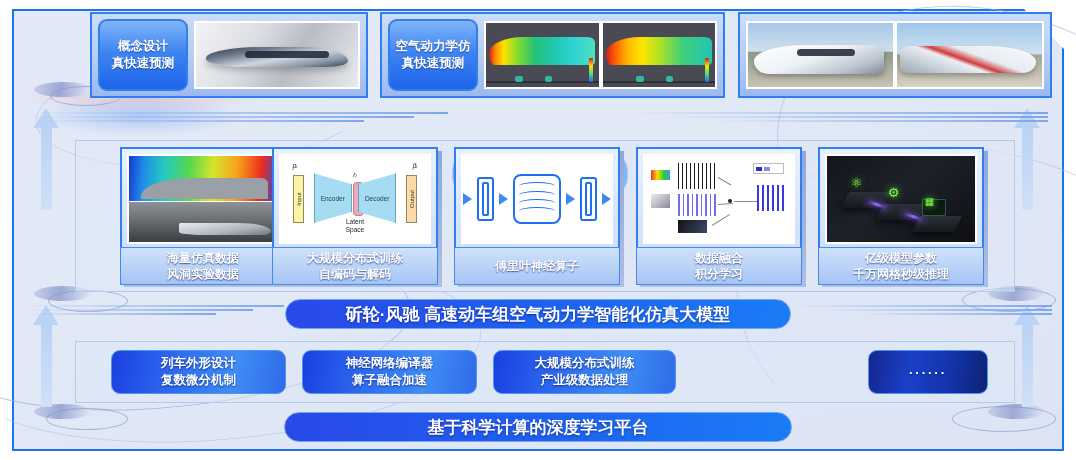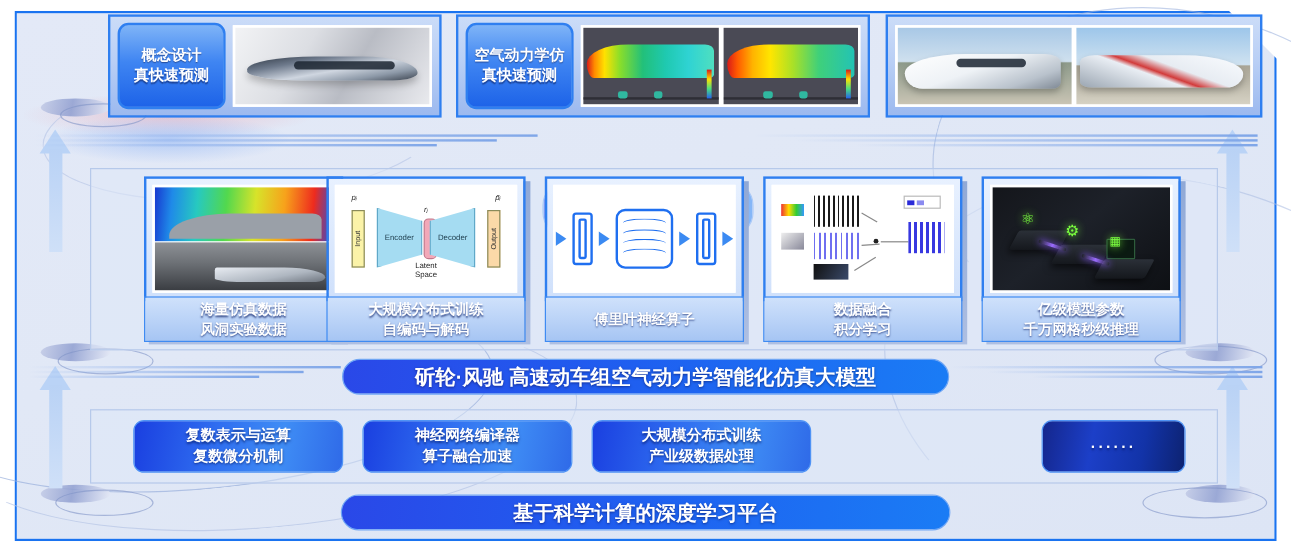--- a/index.html
+++ b/index.html
@@ -425,21 +425,21 @@
     <i></i>
       <i style="width:88%;margin-left:12%"></i>
       <i style="width:74%;margin-left:26%"></i>
   </div>
   <div class="banner" style="left:285px;top:299px;width:506px;height:30px;font-size:17px;">
     <span>斫轮·风驰 高速动车组空气动力学智能化仿真大模型</span>
   </div>
 
   <div class="botWrap">
     <div class="chip chipA" style="left:35px;width:175px;">
-      <span>复数表示与运算</span>
+      <span>列车外形设计</span>
       <span>复数微分机制</span>
     </div>
     <div class="chip chipA" style="left:226px;width:175px;">
       <span>神经网络编译器</span>
       <span>算子融合加速</span>
     </div>
     <div class="chip chipA" style="left:417px;width:183px;">
       <span>大规模分布式训练</span>
       <span>产业级数据处理</span>
     </div>

